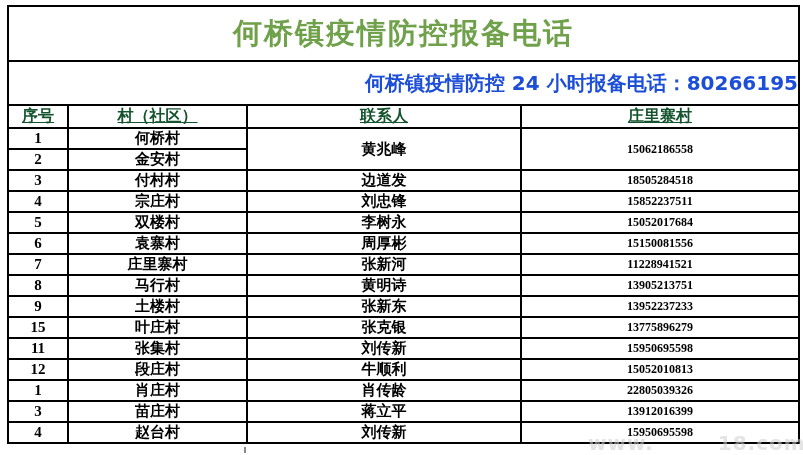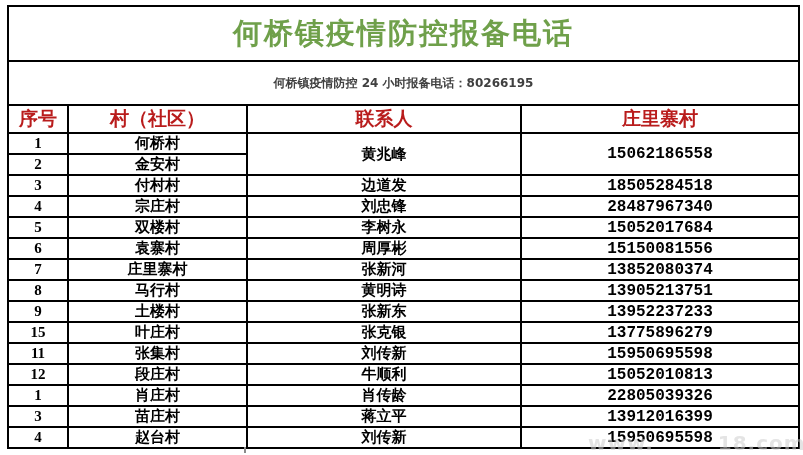--- a/index.html
+++ b/index.html
@@ -38,40 +38,42 @@
     font-family:"DejaVu Sans","Liberation Sans",sans-serif;
     font-weight:bold;
     font-size:29px;
     letter-spacing:2px;
     color:#6FA04A;
   }
   tr.subtitle-row td{
     height:42px;
     font-family:"DejaVu Sans","Liberation Sans",sans-serif;
     font-weight:bold;
-    font-size:12px;
-    color:#404040;
+    font-size:20px;
+    color:#1d4ed8;
+    text-align:right;
   }
   
   tr.header-row td{
     height:18px;
     font-weight:bold;
-    font-size:19px;
-    color:#b91c1c;
+    font-size:16px;
+    color:#14532d;
+    text-decoration:underline;
   }
   
   tr.data-row td{
     height:17px;
     font-weight:bold;
     font-size:15px;
     color:#000;
   }
   tr.data-row td.phone{
-    font-size:16px;
-    font-family:Liberation Mono, monospace;
+    font-size:12px;
+    font-family:Liberation Serif, serif;
   }
   
   .watermark{
     position:absolute;
     top:431px;left:588px;
     z-index:3;
     pointer-events:none;
     font-family:"DejaVu Sans","Liberation Sans",sans-serif;
     font-weight:bold;
     font-size:20px;
@@ -127,39 +129,39 @@
       <tr class="data-row">
         <td>3</td>
         <td>付村村</td>
         <td>边道发</td>
         <td class="phone">18505284518</td>
       </tr>
       <tr class="data-row">
         <td>4</td>
         <td>宗庄村</td>
         <td>刘忠锋</td>
-        <td class="phone">28487967340</td>
+        <td class="phone">15852237511</td>
       </tr>
       <tr class="data-row">
         <td>5</td>
         <td>双楼村</td>
         <td>李树永</td>
         <td class="phone">15052017684</td>
       </tr>
       <tr class="data-row">
         <td>6</td>
         <td>袁寨村</td>
         <td>周厚彬</td>
         <td class="phone">15150081556</td>
       </tr>
       <tr class="data-row">
         <td>7</td>
         <td>庄里寨村</td>
         <td>张新河</td>
-        <td class="phone">13852080374</td>
+        <td class="phone">11228941521</td>
       </tr>
       <tr class="data-row">
         <td>8</td>
         <td>马行村</td>
         <td>黄明诗</td>
         <td class="phone">13905213751</td>
       </tr>
       <tr class="data-row">
         <td>9</td>
         <td>土楼村</td>

